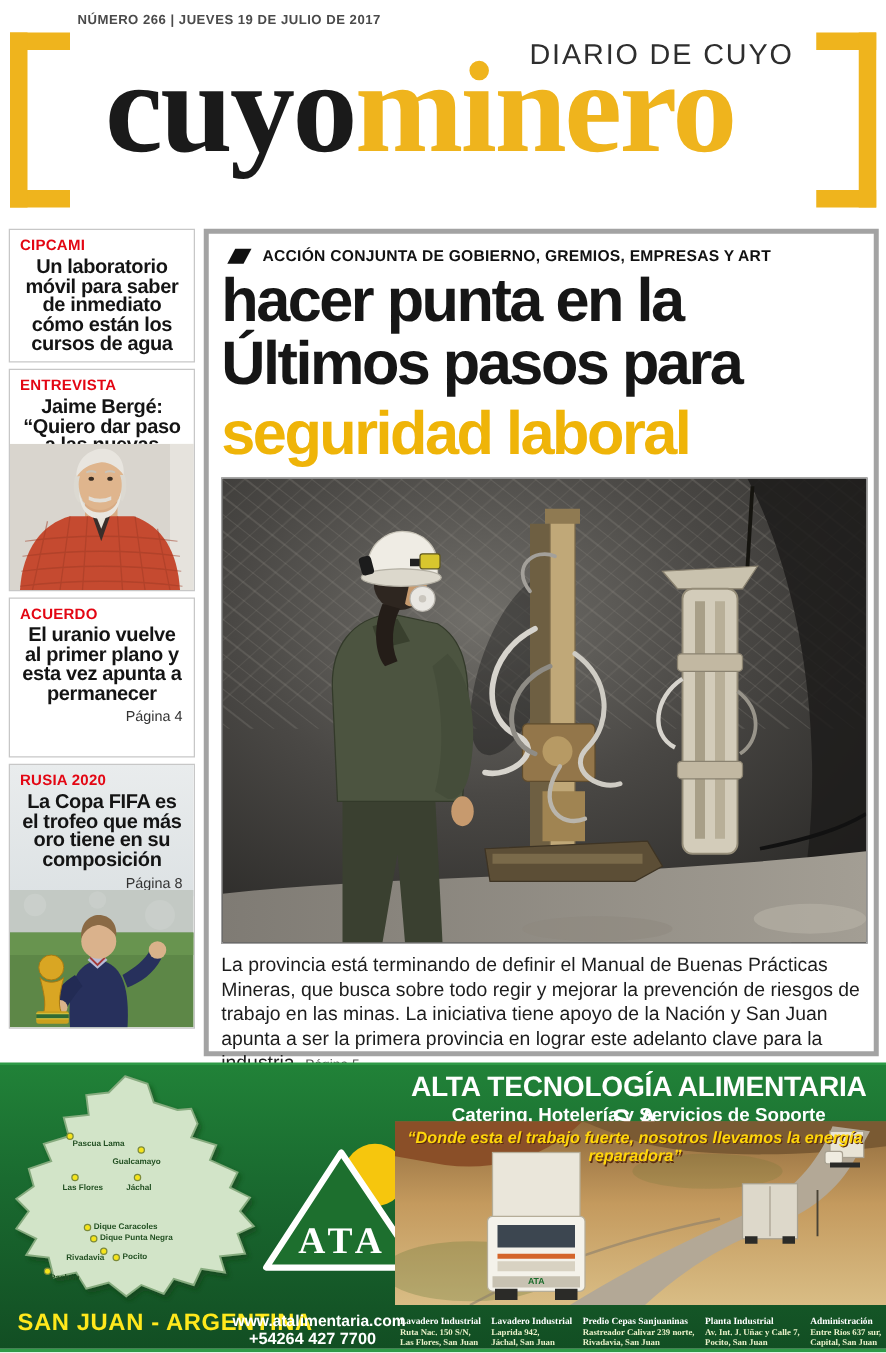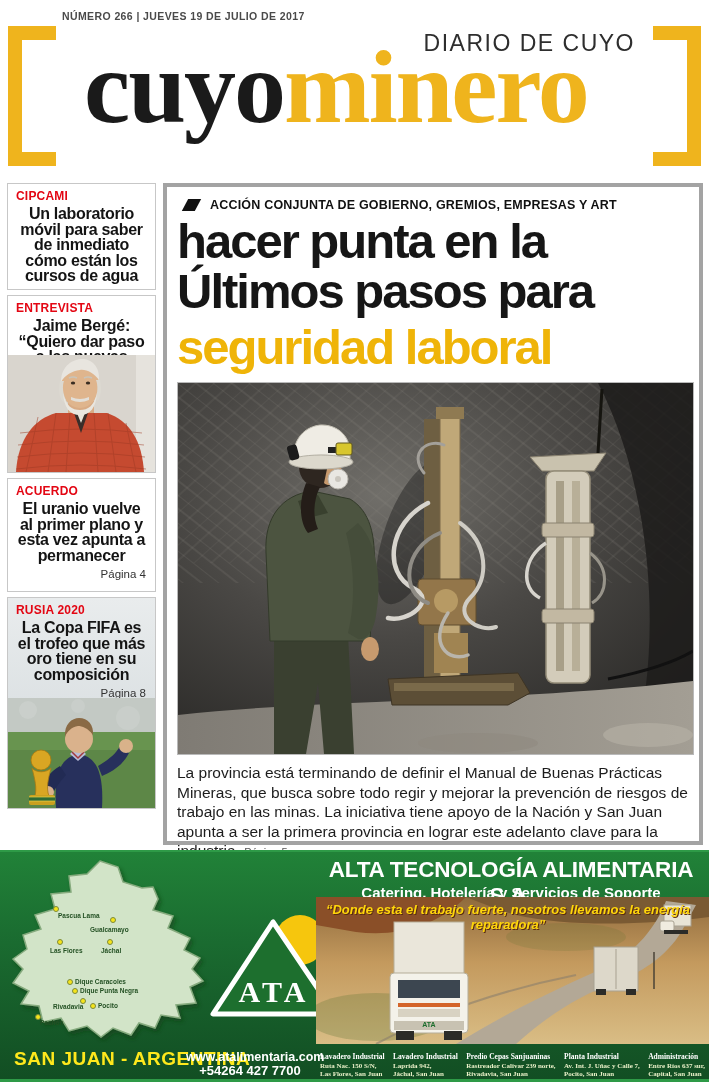--- a/index.html
+++ b/index.html
@@ -49,21 +49,21 @@
   .card-headline {
     font-size:16px; font-weight:bold; color:#141414;
     line-height:15.5px; letter-spacing:-.3px;text-align:center;
   }
   .card-page {
     font-size:11.5px; color:#333; text-align:right; padding:2px 9px 4px 0;
   }
   .card-photo { display:block; width:147px; }
   .card-1 { height:107px; }
   .card-2 { height:178px; }
-  .card-3 { height:114px; }
+  .card-3 { height:128px; }
   .card-4 { height:212px; }
   .card-4 .card-text-bg { background:linear-gradient(180deg,#e9eced 0%,#dde2e4 100%); }
   .card-2 .photo-wrap, .card-4 .photo-wrap { position:absolute; left:0; bottom:0; }
 
   
   .main-article {
     position:absolute; left:163px; top:183px; width:540px; height:662px;
     border:4px solid #a3a3a3; background:#fff; padding:8px 10px 0 10px;
   }
   .kicker-row { display:flex; align-items:center; margin:3px 0 4px 2px; }

